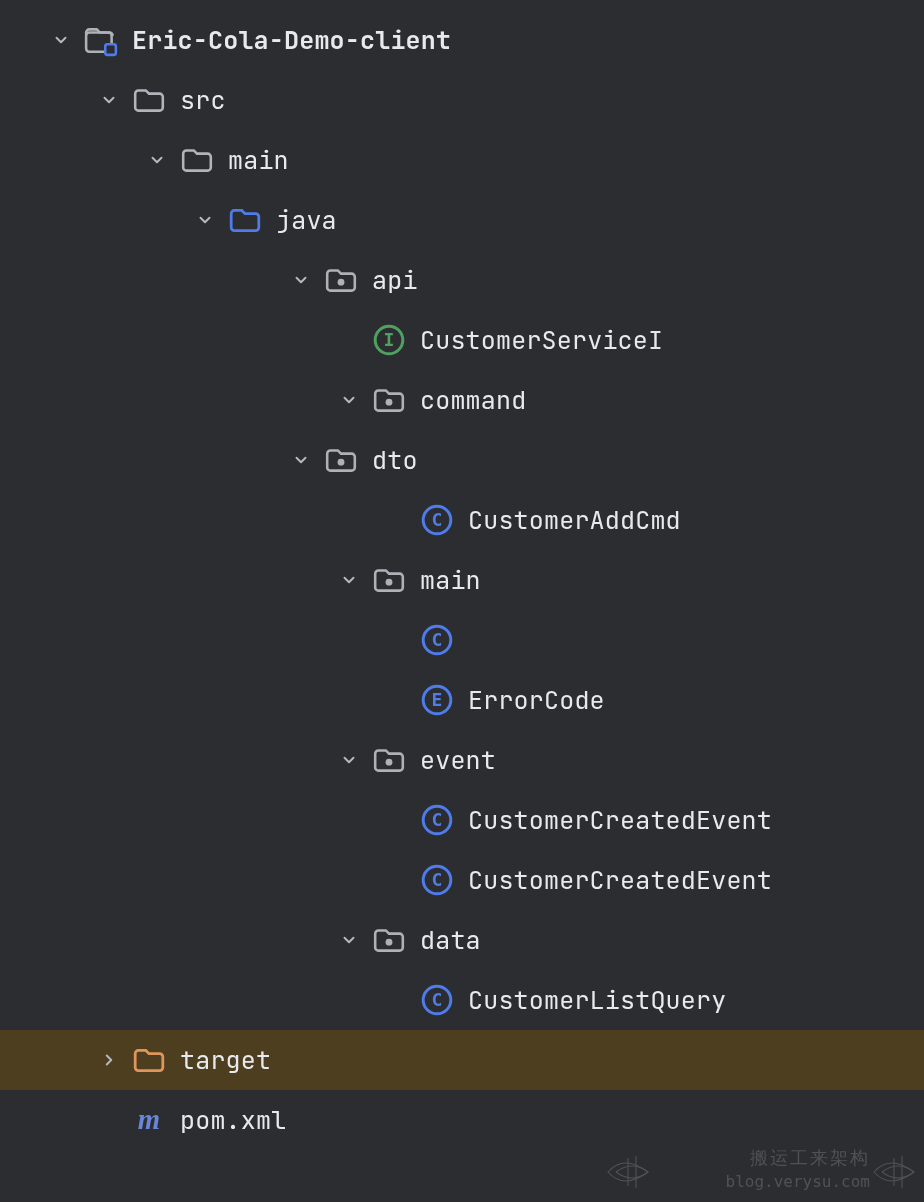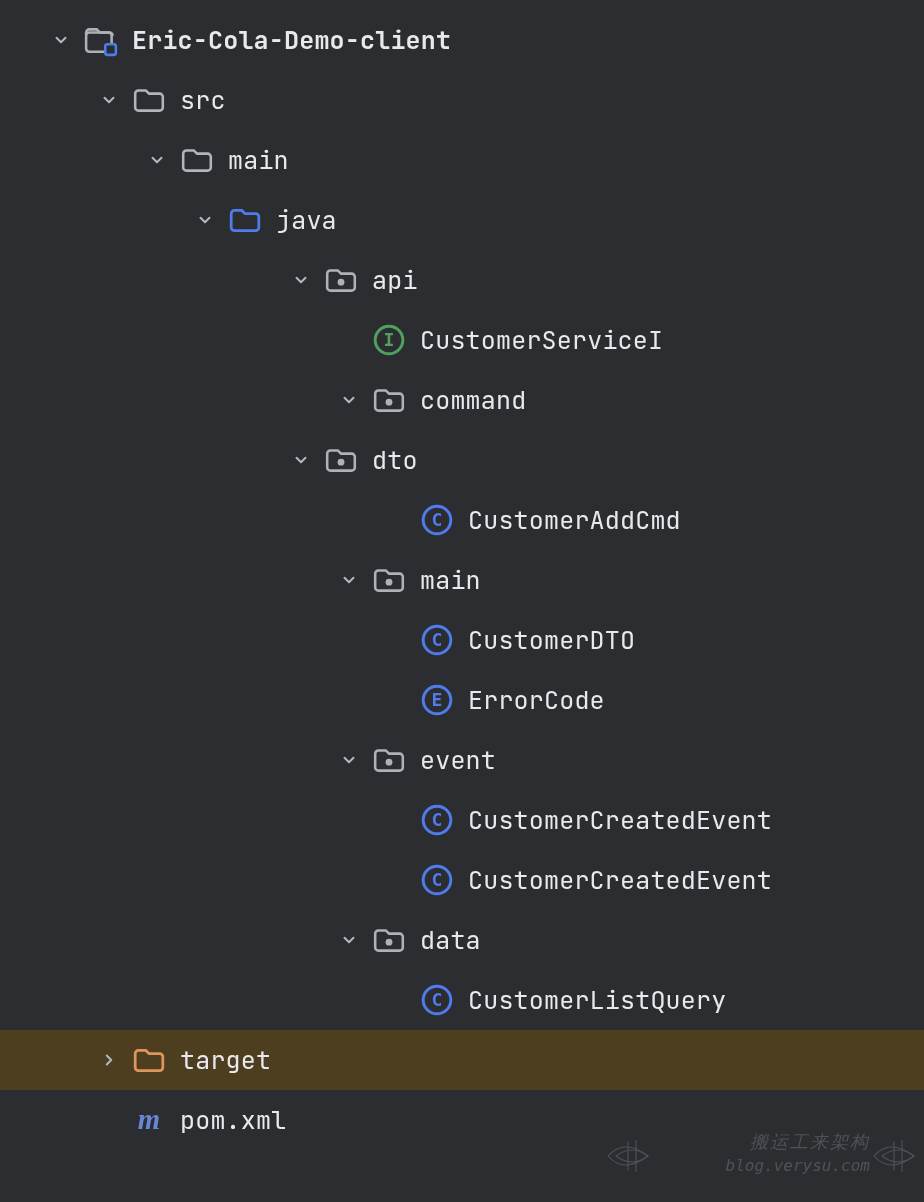--- a/index.html
+++ b/index.html
@@ -60,25 +60,24 @@
     flex: 0 0 34px;
   }
   .icon svg { width: 34px; height: 34px; display:block; }
   .label {
     font-size: 25px;
     letter-spacing: 0.2px;
   }
   .label.bold { font-weight: 700; }
   .watermark {
     position: absolute;
-    right: 8px; bottom: 18px;
+    right: 8px; bottom: 2px;
     width: 310px; height: 56px;
     opacity: 0.55;
     pointer-events: none;
-    font-style: italic;
   }
   .watermark .wm-text {
     position:absolute; right: 46px; top: 2px;
     color: var(--wm);
     font-size: 18px; font-family: "PingFang SC","Hiragino Sans GB",sans-serif;
     letter-spacing: 2px;
   }
   .watermark .wm-sub {
     position:absolute; right: 46px; top: 28px;
     color: var(--wm);
@@ -247,21 +246,20 @@
 
   <div class="row">
     <span class="ind" style="width:386px"></span>
     <span class="spacer-chev"></span>
     <span class="icon">
       <svg viewBox="0 0 32 32">
         <circle cx="16" cy="16" r="13" fill="none" stroke="#4F7BEB" stroke-width="2.8"></circle>
         <text x="16" y="22" text-anchor="middle" font-family="ui-monospace,Menlo,monospace" font-size="17" font-weight="700" fill="#4F7BEB">C</text>
       </svg>
     </span>
-    <span class="label">CustomerDTO</span>
   </div>
 
   <div class="row">
     <span class="ind" style="width:386px"></span>
     <span class="spacer-chev"></span>
     <span class="icon">
       <svg viewBox="0 0 32 32">
         <circle cx="16" cy="16" r="13" fill="none" stroke="#4F7BEB" stroke-width="2.8"></circle>
         <text x="16" y="22" text-anchor="middle" font-family="ui-monospace,Menlo,monospace" font-size="17" font-weight="700" fill="#4F7BEB">E</text>
       </svg>

